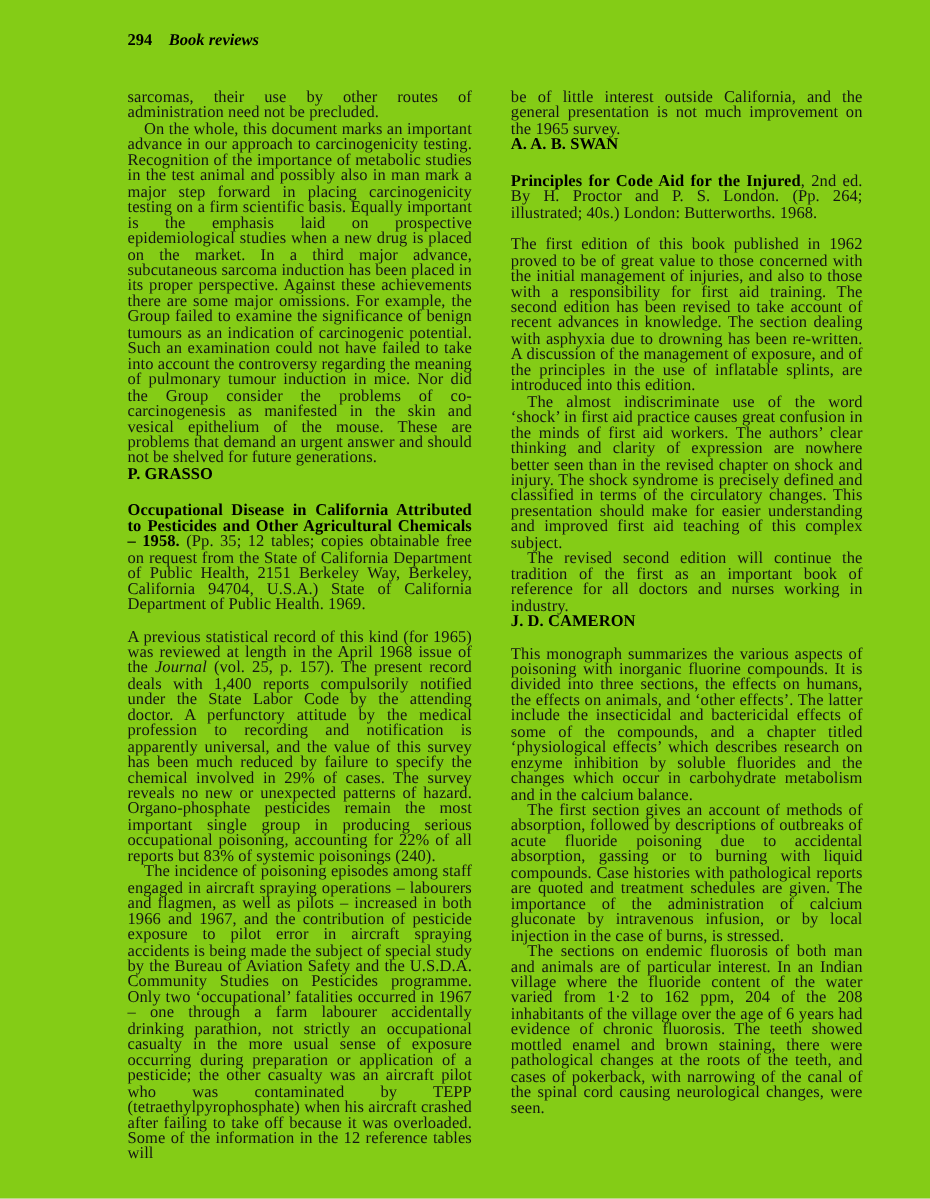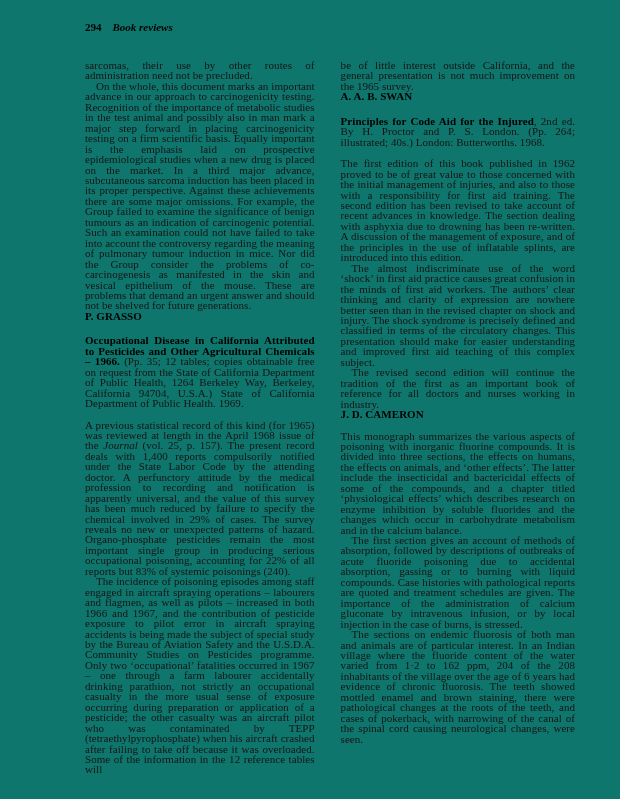--- a/index.html
+++ b/index.html
@@ -1,20 +1,20 @@
 <!DOCTYPE html>
 <html lang="en"><head>
 <meta charset="utf-8">
 <style>
   html, body { margin: 0; padding: 0; background: #e9e7e2; }
   .page {
     position: relative;
     width: 620px;
     height: 799px;
-    background: #0f766e;
+    background: #84cc16;
     font-family: "Liberation Serif", serif;
     color: #141414;
     overflow: hidden;
     box-sizing: border-box;
   }
   .running-head {
     position: absolute;
     left: 85px;
     top: 21px;
     width: 490px;
@@ -73,21 +73,21 @@
     <span class="pagenum">294</span>
     <span class="section">Book reviews</span>
   </div>
 
   <div class="columns">
 
     <div class="col left">
       <p>sarcomas, their use by other routes of administration need not be precluded.</p>
       <p class="indent">On the whole, this document marks an important advance in our approach to carcinogenicity testing. Recognition of the importance of metabolic studies in the test animal and possibly also in man mark a major step forward in placing carcinogenicity testing on a firm scientific basis. Equally important is the emphasis laid on prospective epidemiological studies when a new drug is placed on the market. In a third major advance, subcutaneous sarcoma induction has been placed in its proper perspective. Against these achievements there are some major omissions. For example, the Group failed to examine the significance of benign tumours as an indication of carcinogenic potential. Such an examination could not have failed to take into account the controversy regarding the meaning of pulmonary tumour induction in mice. Nor did the Group consider the problems of co-carcinogenesis as manifested in the skin and vesical epithelium of the mouse. These are problems that demand an urgent answer and should not be shelved for future generations.</p>
       <p class="sig">P. GRASSO</p>
-      <p class="review-head"><span class="title">Occupational Disease in California Attributed to Pesticides and Other Agricultural Chemicals – 1966.</span><span> (Pp. 35; 12 tables; copies obtainable free on request from the State of California Department of Public Health, 1264 Berkeley Way, Berkeley, California 94704, U.S.A.) State of California Department of Public Health. 1969.</span></p>
+      <p class="review-head"><span class="title">Occupational Disease in California Attributed to Pesticides and Other Agricultural Chemicals – 1958.</span><span> (Pp. 35; 12 tables; copies obtainable free on request from the State of California Department of Public Health, 2151 Berkeley Way, Berkeley, California 94704, U.S.A.) State of California Department of Public Health. 1969.</span></p>
       <p class="first-body"><span>A previous statistical record of this kind (for 1965) was reviewed at length in the April 1968 issue of the </span><span class="ital">Journal</span><span> (vol. 25, p. 157). The present record deals with 1,400 reports compulsorily notified under the State Labor Code by the attending doctor. A perfunctory attitude by the medical profession to recording and notification is apparently universal, and the value of this survey has been much reduced by failure to specify the chemical involved in 29% of cases. The survey reveals no new or unexpected patterns of hazard. Organo-phosphate pesticides remain the most important single group in producing serious occupational poisoning, accounting for 22% of all reports but 83% of systemic poisonings (240).</span></p>
       <p class="indent">The incidence of poisoning episodes among staff engaged in aircraft spraying operations – labourers and flagmen, as well as pilots – increased in both 1966 and 1967, and the contribution of pesticide exposure to pilot error in aircraft spraying accidents is being made the subject of special study by the Bureau of Aviation Safety and the U.S.D.A. Community Studies on Pesticides programme. Only two ‘occupational’ fatalities occurred in 1967 – one through a farm labourer accidentally drinking parathion, not strictly an occupational casualty in the more usual sense of exposure occurring during preparation or application of a pesticide; the other casualty was an aircraft pilot who was contaminated by TEPP (tetraethylpyrophosphate) when his aircraft crashed after failing to take off because it was overloaded. Some of the information in the 12 reference tables will</p>
     </div>
 
     <div class="col right">
       <p>be of little interest outside California, and the general presentation is not much improvement on the 1965 survey.</p>
       <p class="sig">A. A. B. SWAN</p>
       <p class="review-head"><span class="title">Principles for Code Aid for the Injured</span><span>, 2nd ed. By H. Proctor and P. S. London. (Pp. 264; illustrated; 40s.) London: Butterworths. 1968.</span></p>
       <p class="first-body">The first edition of this book published in 1962 proved to be of great value to those concerned with the initial management of injuries, and also to those with a responsibility for first aid training. The second edition has been revised to take account of recent advances in knowledge. The section dealing with asphyxia due to drowning has been re-written. A discussion of the management of exposure, and of the principles in the use of inflatable splints, are introduced into this edition.</p>
       <p class="indent">The almost indiscriminate use of the word ‘shock’ in first aid practice causes great confusion in the minds of first aid workers. The authors’ clear thinking and clarity of expression are nowhere better seen than in the revised chapter on shock and injury. The shock syndrome is precisely defined and classified in terms of the circulatory changes. This presentation should make for easier understanding and improved first aid teaching of this complex subject.</p>

